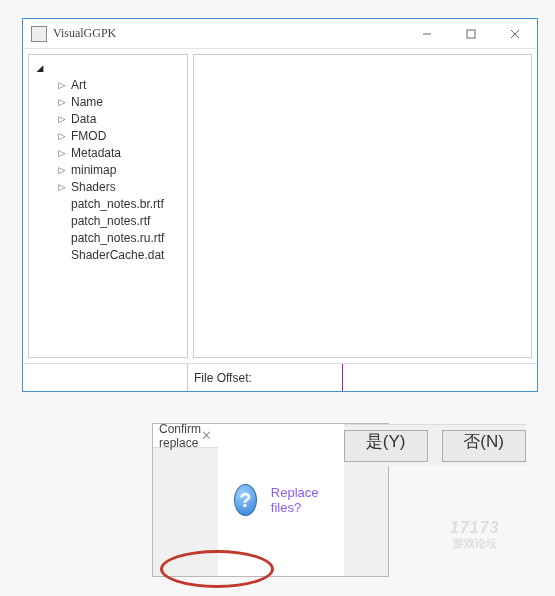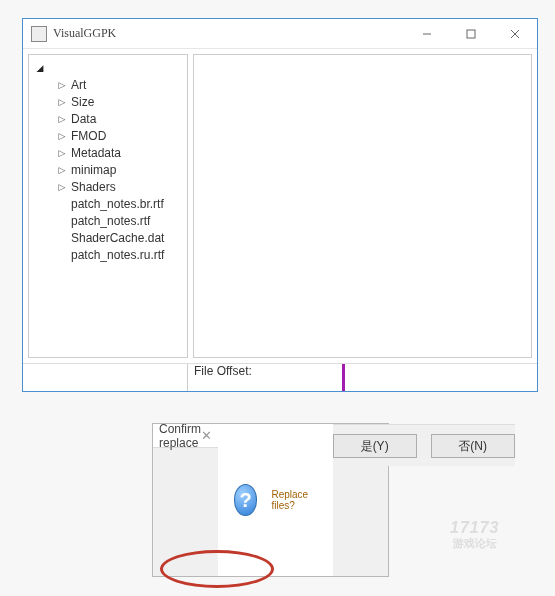--- a/index.html
+++ b/index.html
@@ -70,22 +70,22 @@
       background: #fff;
     }
     .statusbar {
       height: 28px;
       display: flex;
       border-top: 1px solid #ddd;
       font-size: 12px;
     }
     .status-spacer { width: 165px; border-right: 1px solid #ccc; }
     .status-cell {
-      display: flex; align-items: flex-start;
-      border-right: 3px solid #a21caf;
+      display: flex; align-items: center;
+      border-right: 1px solid #a21caf;
       padding: 0 6px;
     }
     .status-cell .label { color: #333; margin-right: 4px; }
     .status-cell input {
       border: none; outline: none; width: 80px; font-size: 12px; background: transparent;
     }
     .status-cell.name input { width: 20px; }
 
     .dialog {
       position: absolute;
@@ -110,32 +110,32 @@
       display: flex; align-items: center;
       padding: 0 16px; gap: 14px;
     }
     .question-icon {
       width: 32px; height: 32px; border-radius: 50%;
       background: radial-gradient(circle at 35% 30%, #9ecfff, #2f7ed8);
       border: 1px solid #2f6faf;
       display: flex; align-items: center; justify-content: center;
       color: #fff; font-size: 20px; font-weight: bold;
     }
-    .dialog-msg { font-size: 10px; color: #a16207; }
+    .dialog-msg { font-size: 13px; color: #8b5cf6; }
     .dialog-buttons {
       height: 42px; background: #f0f0f0;
       border-top: 1px solid #ddd;
       display: flex; align-items: center; justify-content: center;
       gap: 14px;
     }
     .dlg-btn {
-      width: 84px; height: 24px;
+      width: 84px; height: 32px;
       background: #e9e9e9;
       border: 1px solid #adadad;
-      font-size: 12px; text-align: center; line-height: 22px;
+      font-size: 17px; text-align: center; line-height: 22px;
       cursor: pointer;
     }
     .highlight-ring {
       position: absolute;
       left: 160px; top: 550px;
       width: 114px; height: 38px;
       border: 3px solid #c0392b;
       border-radius: 50%;
       pointer-events: none;
     }
@@ -182,21 +182,21 @@
       <div class="tree-row">
         <span class="expander open">◢</span>
       </div>
       <div id="tree-folders">
           <div class="tree-row child">
             <span class="expander">▷</span>
             <span>Art</span>
           </div>
           <div class="tree-row child">
             <span class="expander">▷</span>
-            <span>Size</span>
+            <span>Name</span>
           </div>
           <div class="tree-row child">
             <span class="expander">▷</span>
             <span>Data</span>
           </div>
           <div class="tree-row child">
             <span class="expander">▷</span>
             <span>FMOD</span>
           </div>
           <div class="tree-row child">
@@ -213,24 +213,24 @@
           </div>
         </div>
       <div id="tree-files">
           <div class="tree-row leaf">
             <span>patch_notes.br.rtf</span>
           </div>
           <div class="tree-row leaf">
             <span>patch_notes.rtf</span>
           </div>
           <div class="tree-row leaf">
+            <span>patch_notes.ru.rtf</span>
+          </div>
+          <div class="tree-row leaf">
             <span>ShaderCache.dat</span>
-          </div>
-          <div class="tree-row leaf">
-            <span>patch_notes.ru.rtf</span>
           </div>
         </div>
     </div>
     <div class="content-pane"></div>
   </div>
   <div class="statusbar">
     <div class="status-spacer"></div>
     <div class="status-cell">
       <span class="label">File Offset:</span>
       <input value="" style="">

